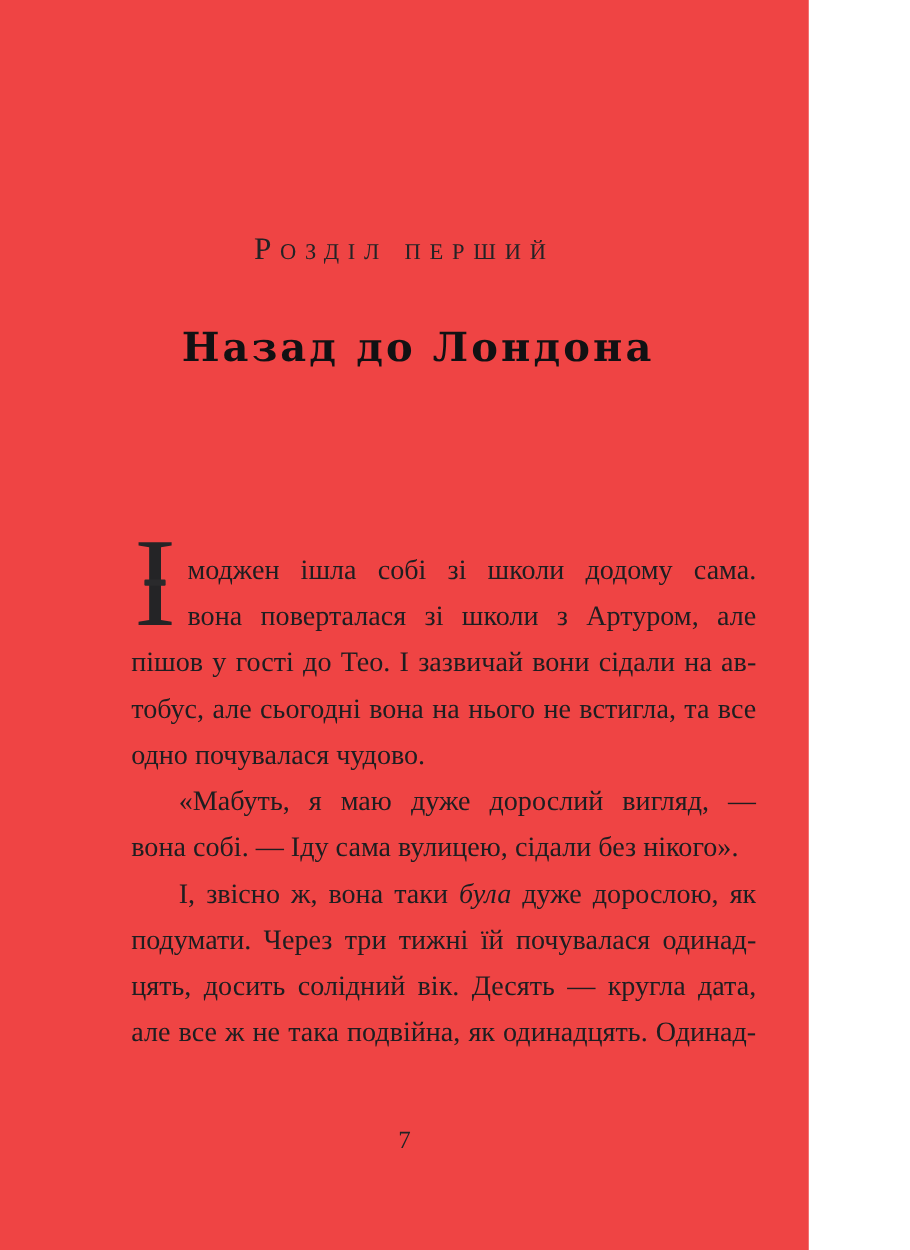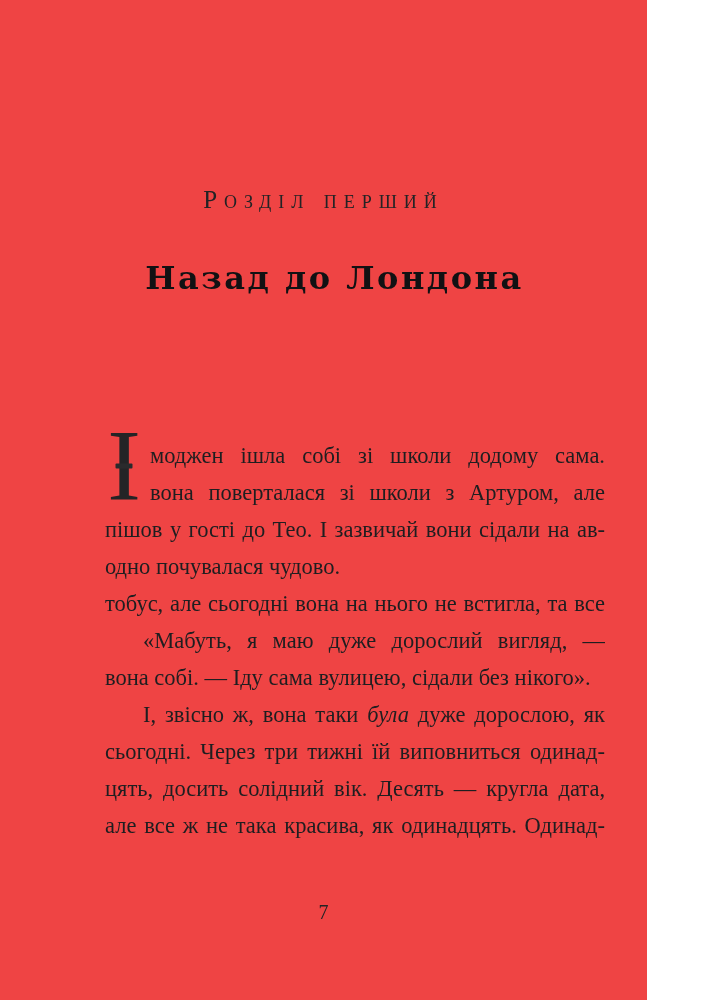--- a/index.html
+++ b/index.html
@@ -95,29 +95,29 @@
 
   <div class="dropcap">
     <span class="dropcap-letter">І</span>
     <span class="dropcap-band"></span>
   </div>
 
   <div class="bodytext">
     <div class="line wrap">моджен ішла собі зі школи додому сама. Зазвичай</div>
     <div class="line wrap">вона поверталася зі школи з Артуром, але Артур</div>
     <div class="line">пішов у гості до Тео. І зазвичай вони сідали на ав-</div>
+    <div class="line">тобус, але сьогодні вона на нього не встигла, та все</div>
     <div class="line end">одно почувалася чудово.</div>
-    <div class="line">тобус, але сьогодні вона на нього не встигла, та все</div>
 
     <div class="line ind">«Мабуть, я маю дуже дорослий вигляд, — думала</div>
     <div class="line end">вона собі. — Іду сама вулицею, сідали без нікого».</div>
 
     <div class="line ind">
       <span>І, звісно ж, вона таки </span><em>була</em><span> дуже дорослою, як</span>
     </div>
-    <div class="line">сьогодні. Через три тижні їй виповниться одинад-</div>
+    <div class="line">подумати. Через три тижні їй почувалася одинад-</div>
     <div class="line">цять, досить солідний вік. Десять — кругла дата,</div>
-    <div class="line">але все ж не така красива, як одинадцять. Одинад-</div>
+    <div class="line">але все ж не така подвійна, як одинадцять. Одинад-</div>
   </div>
 
   <div class="pagenum">7</div>
 
 </div>
 
 </body></html>

